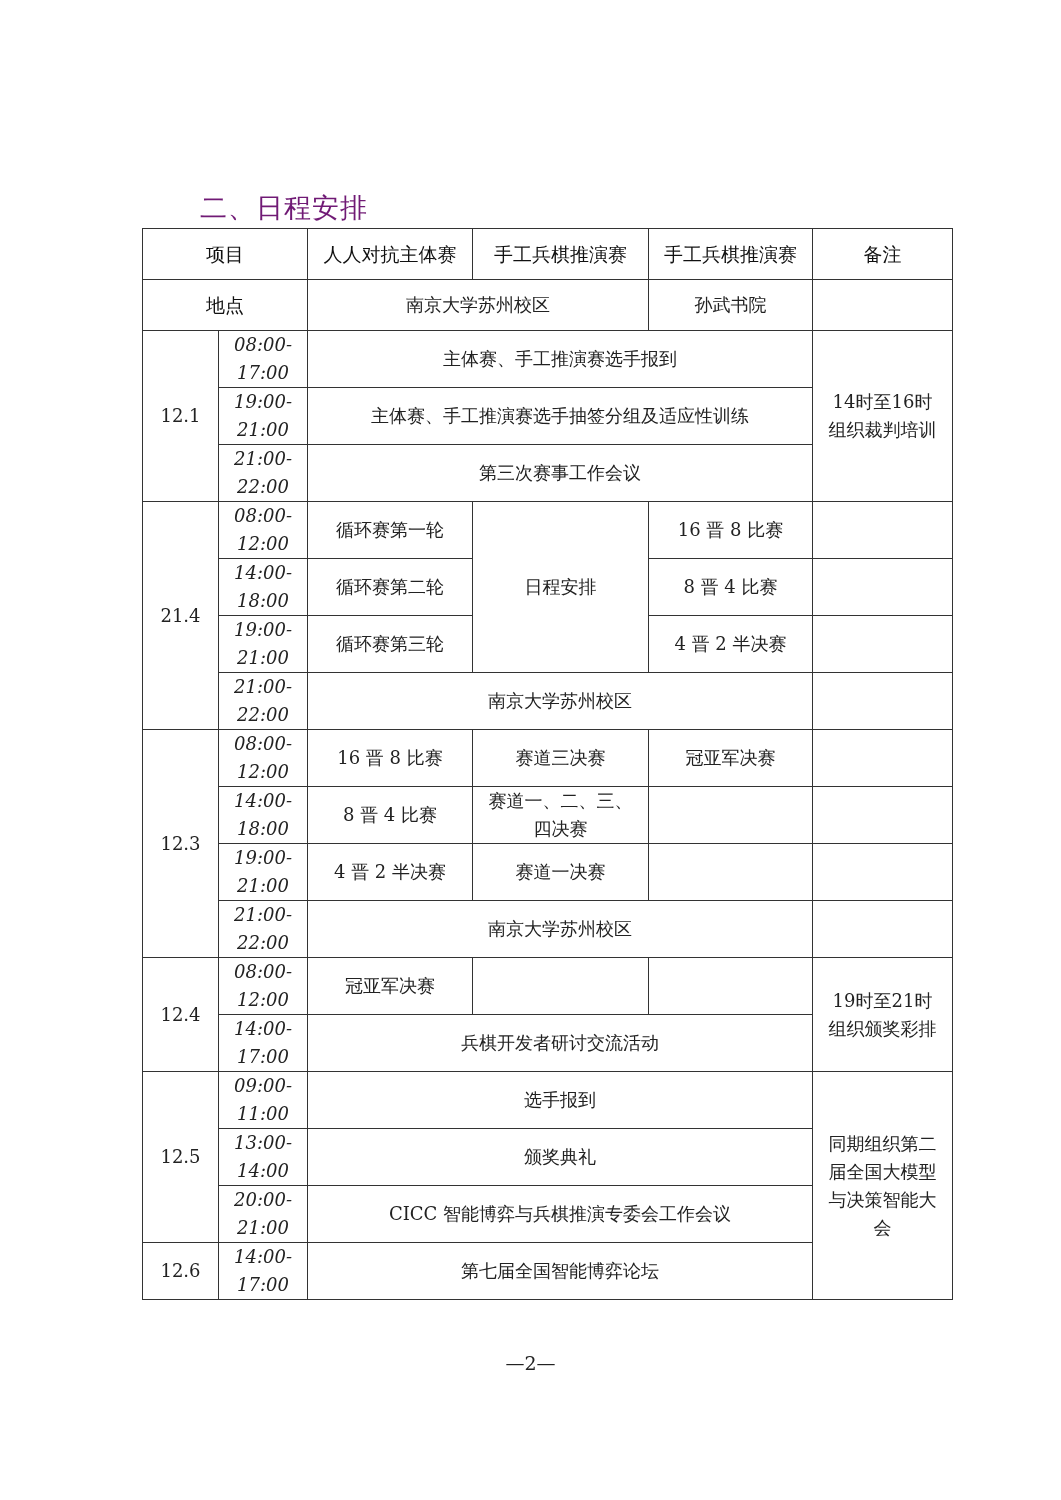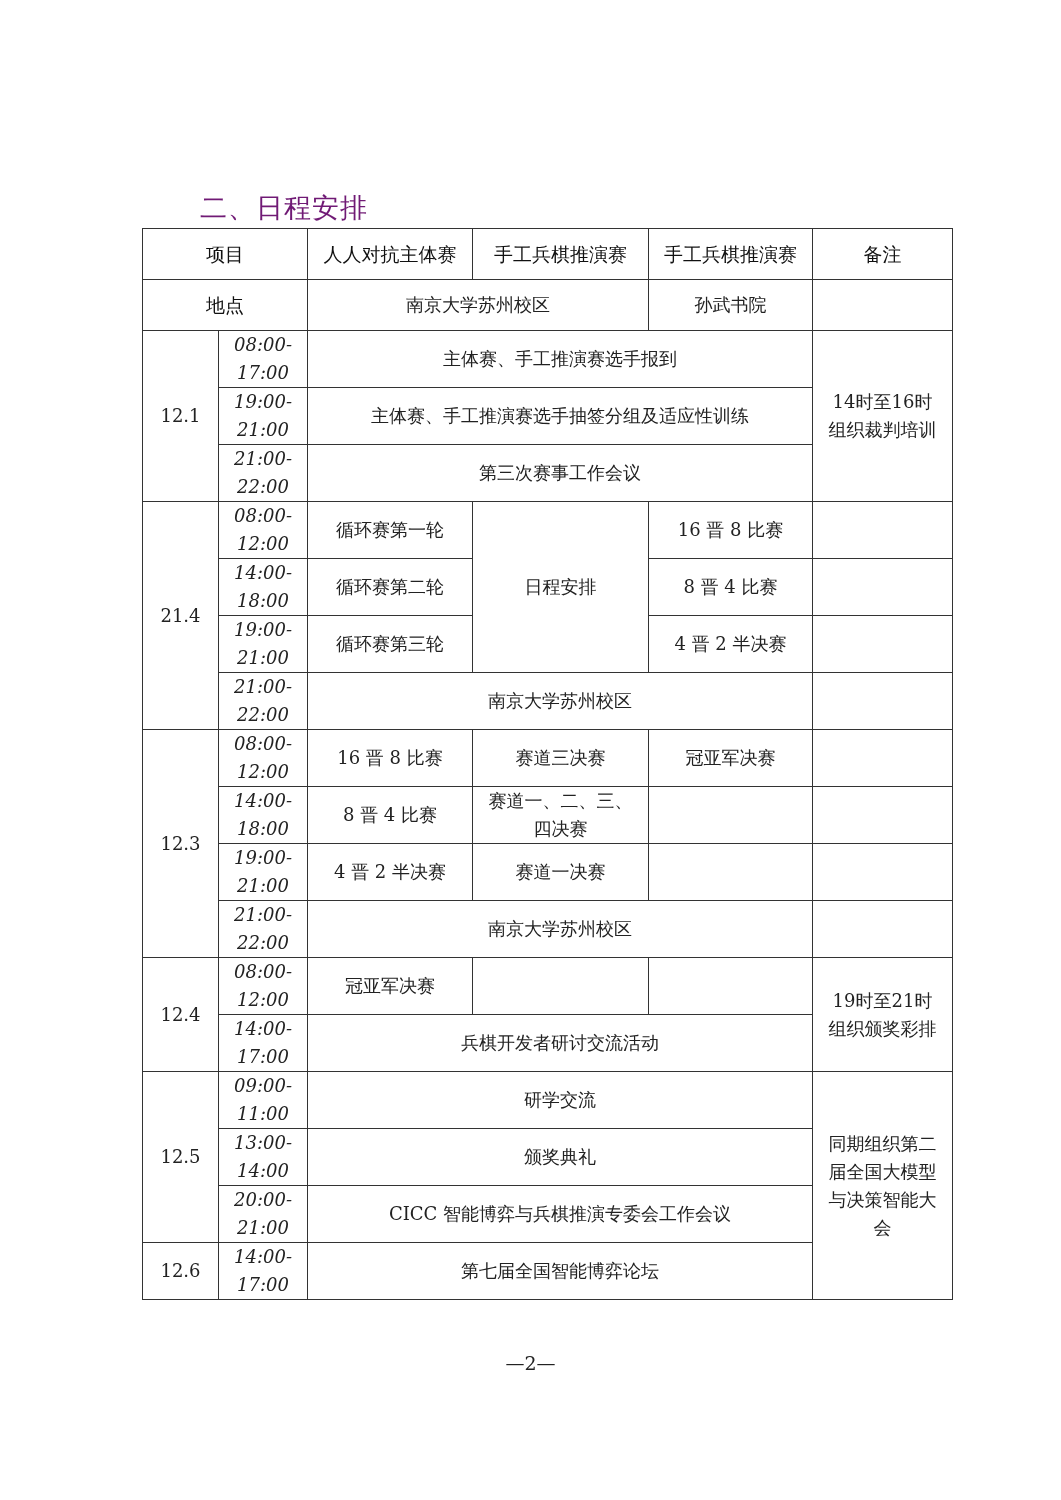--- a/index.html
+++ b/index.html
@@ -138,21 +138,21 @@
   <tr class="slot">
     <td class="time pre">14:00-
 17:00</td>
     <td colspan="3">兵棋开发者研讨交流活动</td>
   </tr>
 
   <tr class="slot">
     <td rowspan="3">12.5</td>
     <td class="time pre">09:00-
 11:00</td>
-    <td colspan="3">研学交流</td>
+    <td colspan="3">选手报到</td>
     <td rowspan="4" class="pre">同期组织第二
 届全国大模型
 与决策智能大
 会</td>
   </tr>
   <tr class="slot">
     <td class="time pre">13:00-
 14:00</td>
     <td colspan="3">颁奖典礼</td>
   </tr>

